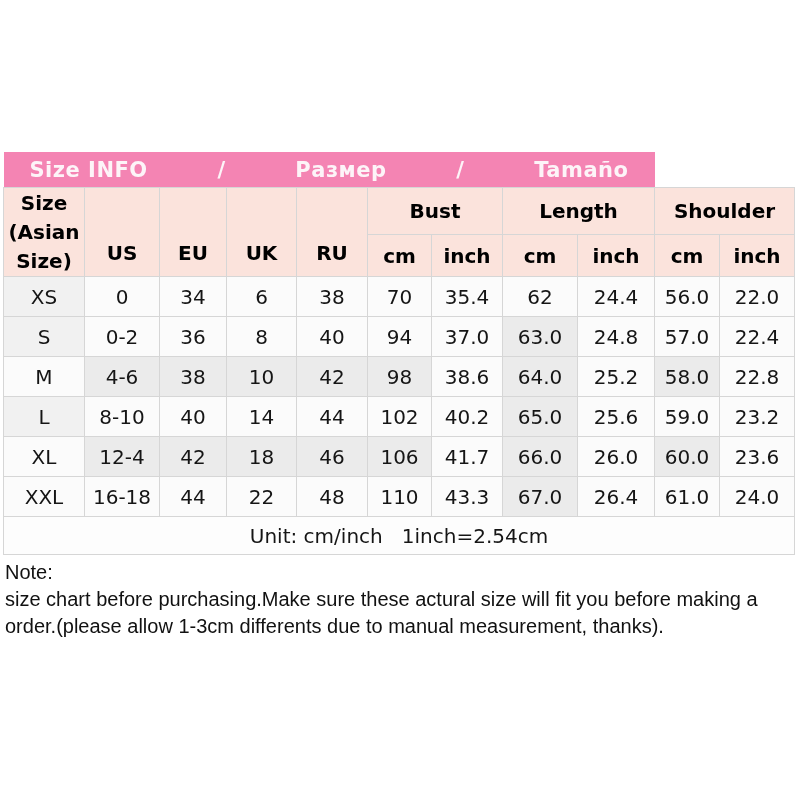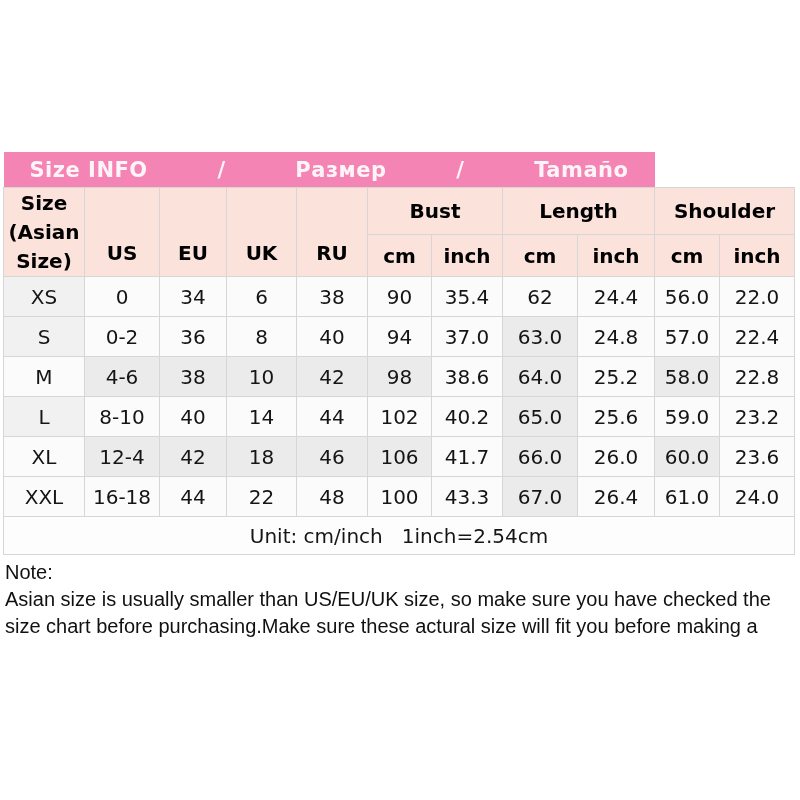--- a/index.html
+++ b/index.html
@@ -100,21 +100,21 @@
       <th>cm</th>
       <th>inch</th>
     </tr>
 
     <tr class="data">
       <td class="g2">XS</td>
       <td>0</td>
       <td>34</td>
       <td>6</td>
       <td>38</td>
-      <td>90</td>
+      <td>70</td>
       <td>35.4</td>
       <td>62</td>
       <td>24.4</td>
       <td>56.0</td>
       <td>22.0</td>
     </tr>
 
     <tr class="data">
       <td class="g2">S</td>
       <td>0-2</td>
@@ -170,33 +170,33 @@
       <td class="g">60.0</td>
       <td>23.6</td>
     </tr>
 
     <tr class="data">
       <td>XXL</td>
       <td>16-18</td>
       <td>44</td>
       <td>22</td>
       <td>48</td>
-      <td>100</td>
+      <td>110</td>
       <td>43.3</td>
       <td class="g">67.0</td>
       <td>26.4</td>
       <td>61.0</td>
       <td>24.0</td>
     </tr>
 
     <tr>
       <td colspan="11" class="unit-cell">Unit: cm/inch   1inch=2.54cm</td>
     </tr>
   </tbody>
     </table>
 
   <div class="note">
     <div>Note:</div>
-    <div>Asian size is usually smaller than US/EU/UK size, so make sure you have checked the</div>
     <div>size chart before purchasing.Make sure these actural size will fit you before making a</div>
+    <div>order.(please allow 1-3cm differents due to manual measurement, thanks).</div>
   </div>
 
 </div>
 
 </body></html>

